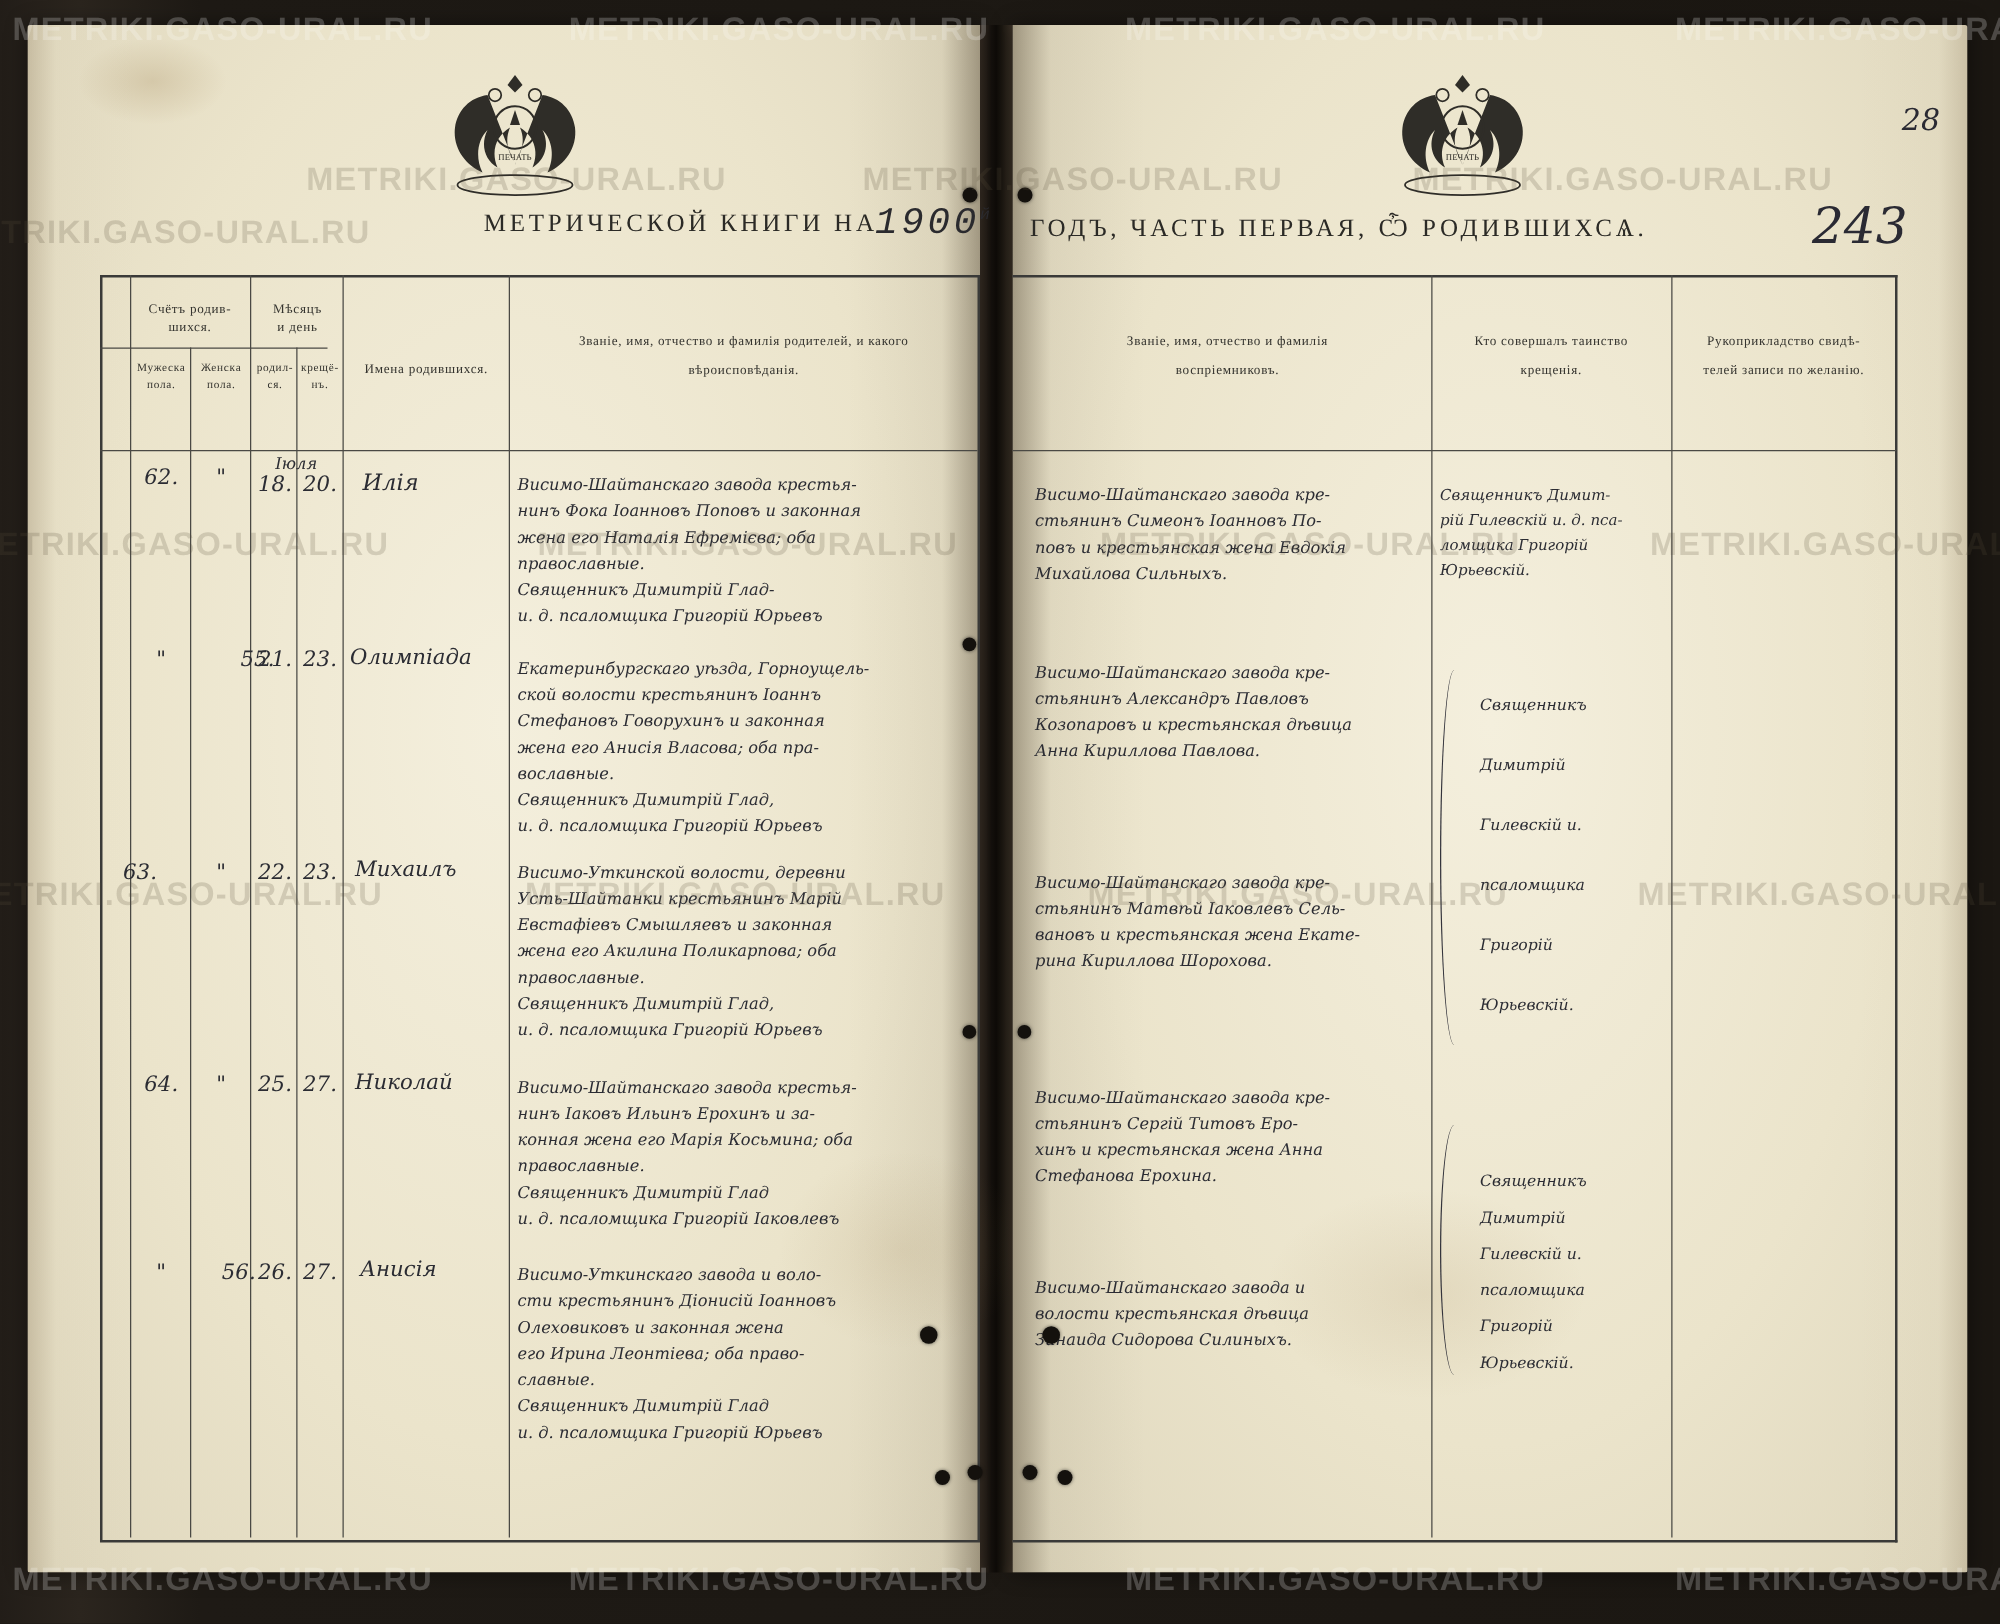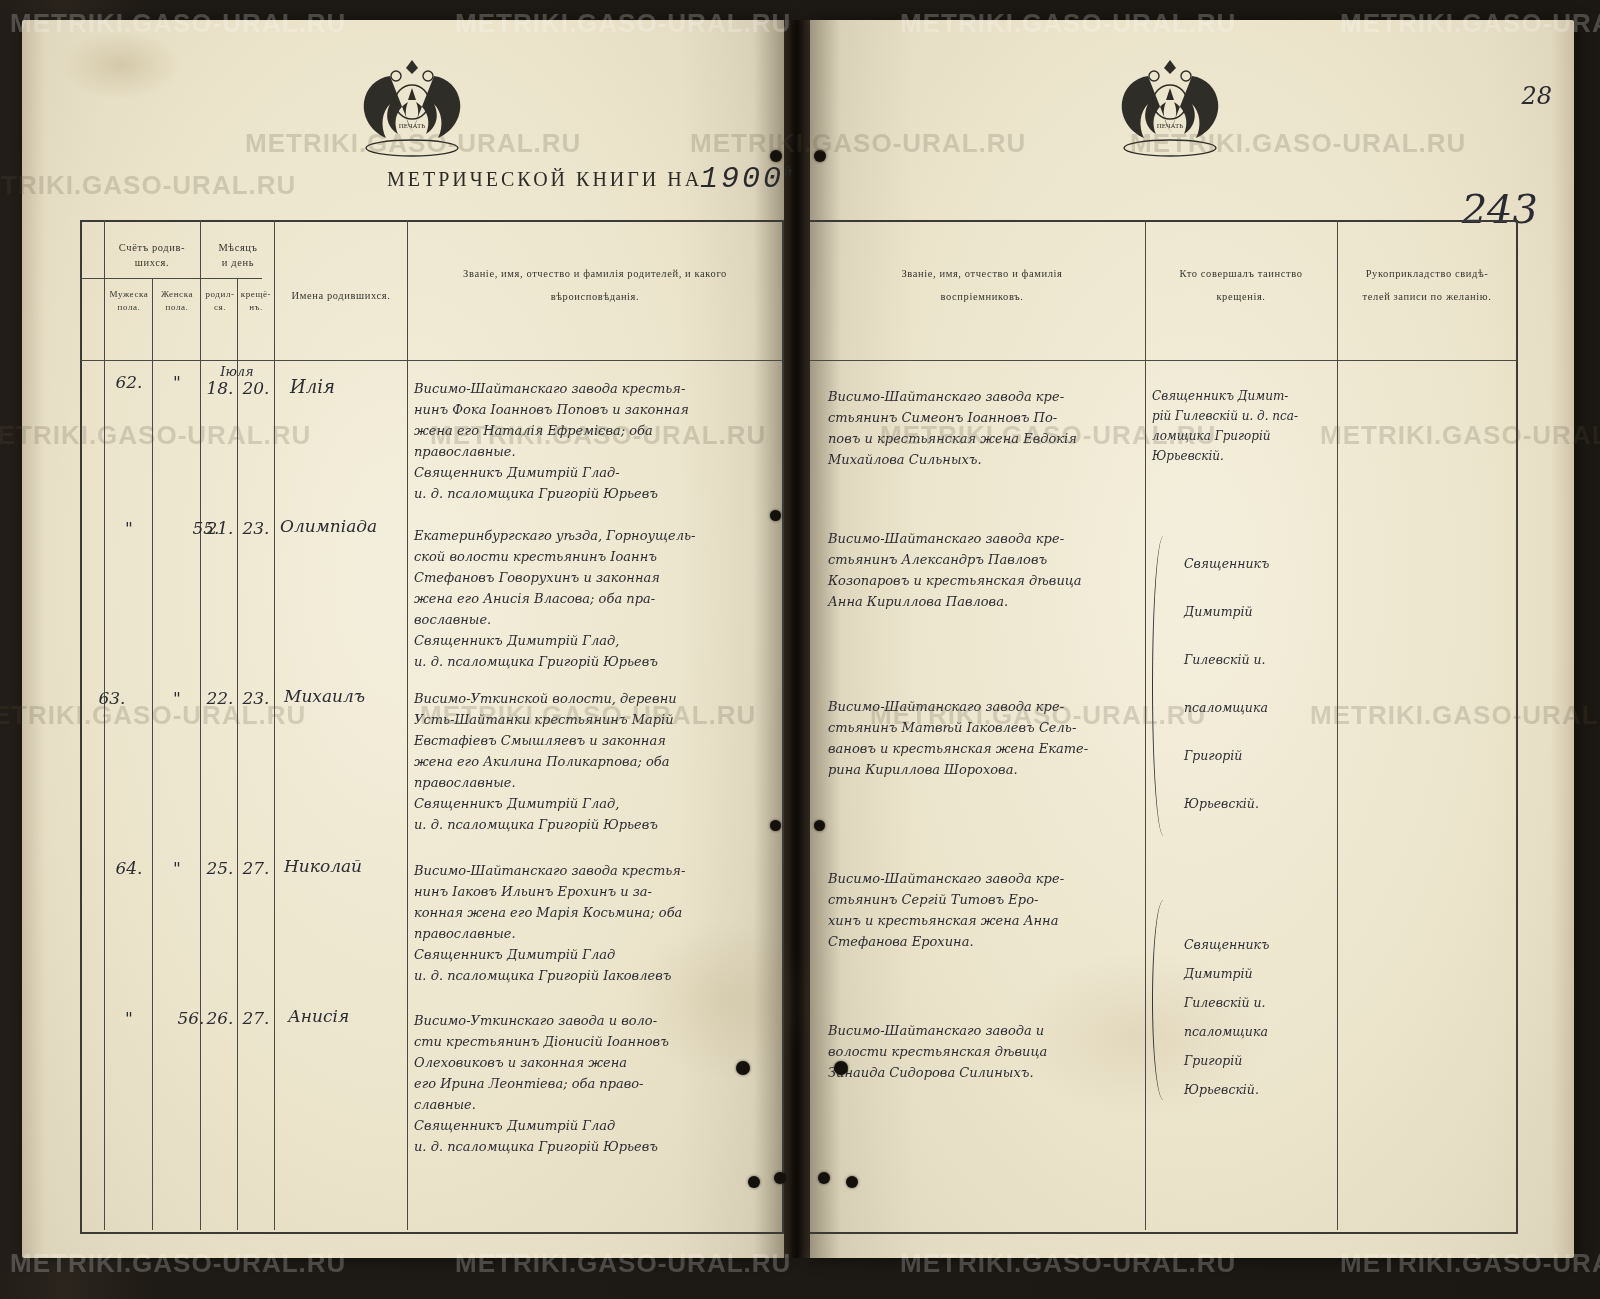--- a/index.html
+++ b/index.html
@@ -329,22 +329,23 @@
           <circle cx="60" cy="54" r="17" fill="none" stroke="#2f2d28" stroke-width="1.6"></circle>
           <path d="M60 40 l4 12 h-8z"></path>
           <circle cx="44" cy="28" r="5" fill="none" stroke="#2f2d28" stroke-width="1.4"></circle>
           <circle cx="76" cy="28" r="5" fill="none" stroke="#2f2d28" stroke-width="1.4"></circle>
           <text x="60" y="80" font-size="7" text-anchor="middle" fill="#2f2d28" font-family="Liberation Serif, serif">ПЕЧАТЬ</text>
         </g>
       </svg>
     </div>
 
     <div class="folio" style="right:22px;top:62px;font-size:24px;">28</div>
-    <div class="folio" style="right:36px;top:138px;font-size:40px;margin-top:28px;">243</div>
-
+    <div class="folio" style="right:48px;top:138px;font-size:40px;">243</div>
+
+    <div class="title-band" style="left:14px;top:152px;">ГОДЪ, ЧАСТЬ ПЕРВАЯ, Ѽ РОДИВШИХСѦ.</div>
 
     <div class="tbl-frame" style="left:0px; top:200px; width:706px; height:1010px; border-left:none;"></div>
     <div class="hline" style="left:0px;top:340px;width:707px;"></div>
 
     <div class="vline" style="left:335px;top:200px;height:1010px;"></div>
     <div class="vline" style="left:527px;top:200px;height:1010px;"></div>
 
     <div class="colhead" style="left:16px;top:242px;width:312px;white-space:pre-line;line-height:2.2;">Званіе, имя, отчество и фамилія
 воспріемниковъ.</div>
     <div class="colhead" style="left:340px;top:242px;width:182px;white-space:pre-line;line-height:2.2;">Кто совершалъ таинство

